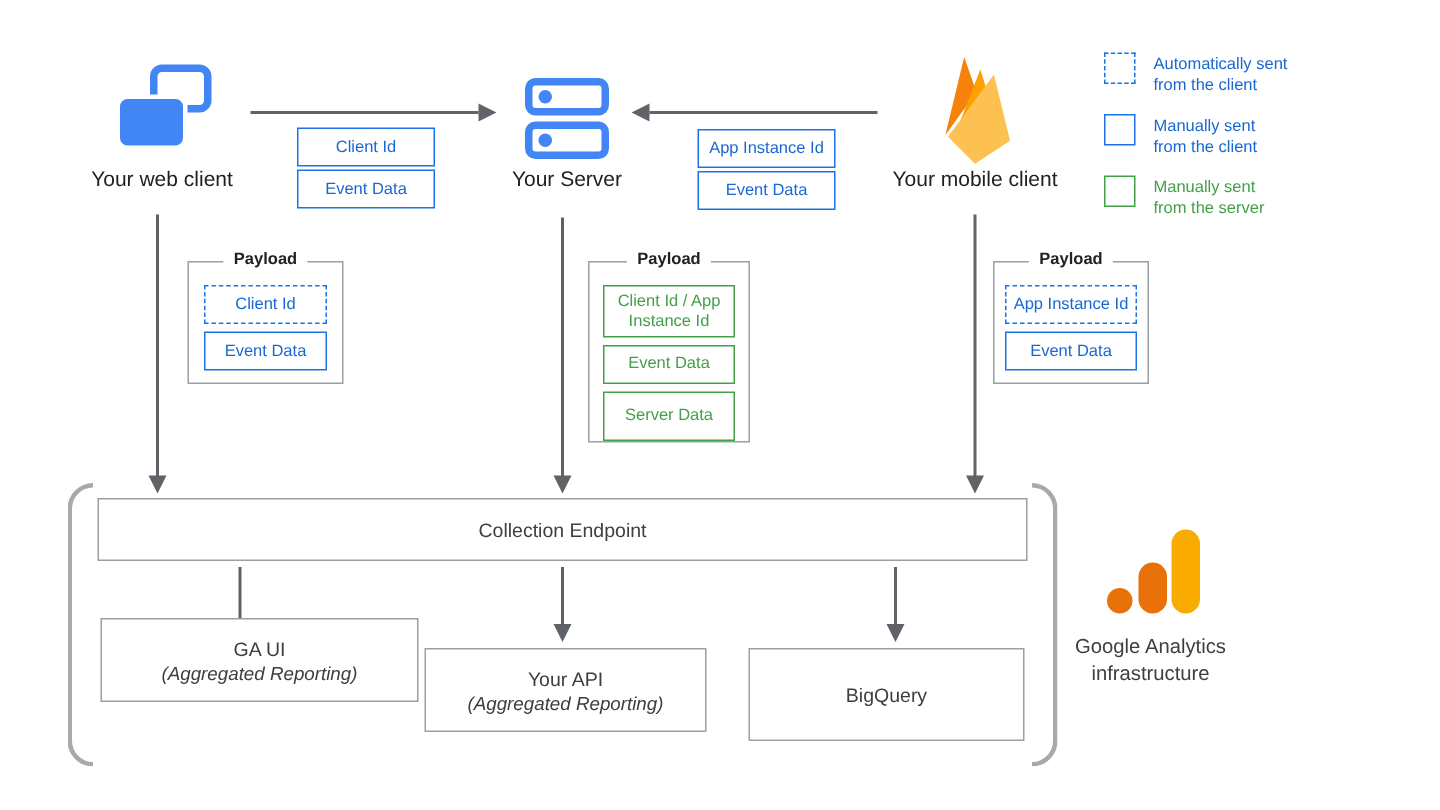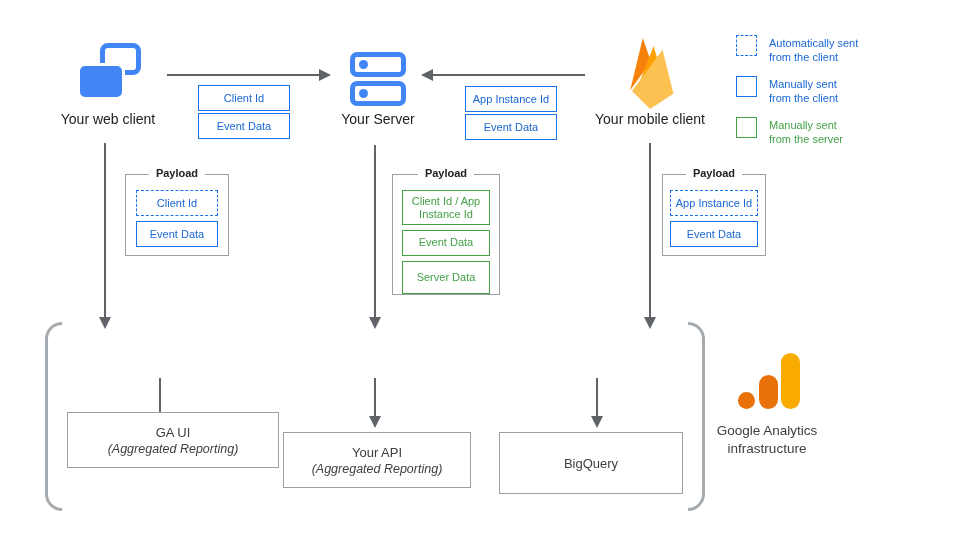--- a/index.html
+++ b/index.html
@@ -153,20 +153,23 @@
 
   <div class="payload" style="left:662px;top:174px;width:104px;height:82px;">
     <span class="payload-title">Payload</span>
     <div class="pill blue-dashed" style="width:88px;height:26px;">App Instance Id</div>
     <div class="pill blue-solid" style="width:88px;height:26px;">Event Data</div>
   </div>
 
   <div class="bracket bracket-left" style="left:45px;top:322px;width:17px;height:189px;"></div>
   <div class="bracket bracket-right" style="left:688px;top:322px;width:17px;height:189px;"></div>
 
+  <div class="gray-box" style="left:65px;top:332px;width:620px;height:42px;">
+    <span class="endpoint-text">Collection Endpoint</span>
+  </div>
 
   <div class="vline" style="left:159px;top:378px;height:40px;"></div>
   <div class="head-down" style="left:154px;top:416px;"></div>
   <div class="vline" style="left:374px;top:378px;height:40px;"></div>
   <div class="head-down" style="left:369px;top:416px;"></div>
   <div class="vline" style="left:596px;top:378px;height:40px;"></div>
   <div class="head-down" style="left:591px;top:416px;"></div>
 
   <div class="gray-box" style="left:67px;top:412px;width:212px;height:56px;">
     <span class="title">GA UI</span>

